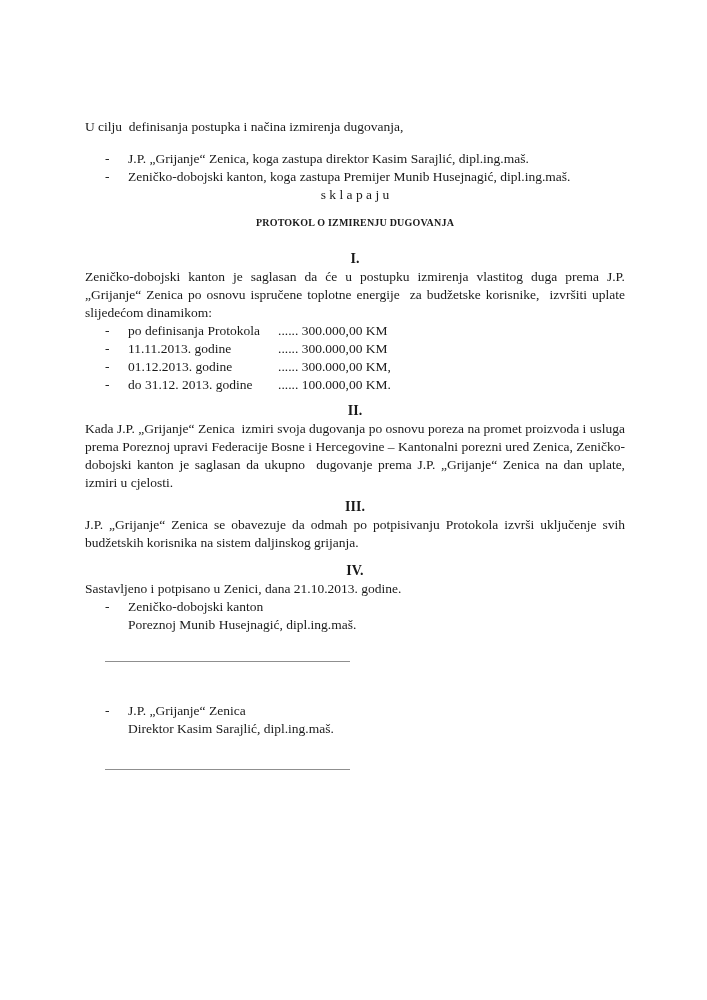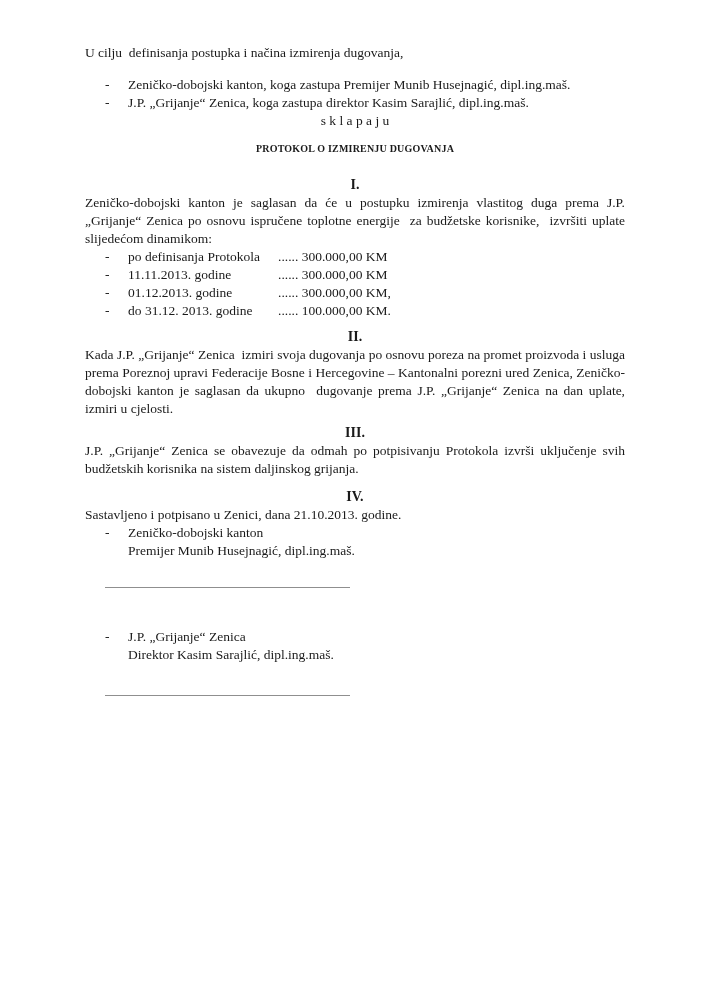--- a/index.html
+++ b/index.html
@@ -13,21 +13,21 @@
     overflow: hidden;
     font-family: "Liberation Serif", "DejaVu Serif", serif;
     font-size: 13.5px;
     line-height: 18px;
     color: #1a1a1a;
   }
   .page {
     box-sizing: border-box;
     width: 643px;
     min-height: 1000px;
-    padding: 44px 82px 40px 85px;
+    padding: 118px 82px 40px 85px;
     background: #ffffff;
   }
   .content { width: 540px; }
 
   .para {
     margin: 0;
     text-align: justify;
     white-space: pre-wrap;
   }
   .intro { margin-bottom: 14px; }
@@ -86,25 +86,25 @@
 <body>
 
 <div class="page">
   <div class="content">
 
     <p class="para intro">U cilju  definisanja postupka i načina izmirenja dugovanja,</p>
 
     <div>
       <div class="dash-row">
         <span class="dash"></span>
-        <span>Zeničko-dobojski kanton, koga zastupa Premijer Munib Husejnagić, dipl.ing.maš.</span>
+        <span>J.P. „Grijanje“ Zenica, koga zastupa direktor Kasim Sarajlić, dipl.ing.maš.</span>
       </div>
       <div class="dash-row">
         <span class="dash"></span>
-        <span>J.P. „Grijanje“ Zenica, koga zastupa direktor Kasim Sarajlić, dipl.ing.maš.</span>
+        <span>Zeničko-dobojski kanton, koga zastupa Premijer Munib Husejnagić, dipl.ing.maš.</span>
       </div>
     </div>
 
     <div class="conclude">s k l a p a j u</div>
 
     <div class="doc-title">PROTOKOL O IZMIRENJU DUGOVANJA</div>
 
     <div class="sec-heading h1">I.</div>
     <p class="para">Zeničko-dobojski kanton je saglasan da će u postupku izmirenja vlastitog duga prema J.P. „Grijanje“ Zenica po osnovu ispručene toplotne energije  za budžetske korisnike,  izvršiti uplate slijedećom dinamikom:</p>
 
@@ -137,21 +137,21 @@
     <div class="sec-heading h3">III.</div>
     <p class="para">J.P. „Grijanje“ Zenica se obavezuje da odmah po potpisivanju Protokola izvrši uključenje svih budžetskih korisnika na sistem daljinskog grijanja.</p>
 
     <div class="sec-heading h4">IV.</div>
     <p class="para">Sastavljeno i potpisano u Zenici, dana 21.10.2013. godine.</p>
 
     <div class="dash-row sig-block first">
       <span class="dash"></span>
       <div class="sig-lines">
         <div>Zeničko-dobojski kanton</div>
-        <div>Premijer Munib Husejnagić, dipl.ing.maš.</div>
+        <div>Poreznoj Munib Husejnagić, dipl.ing.maš.</div>
       </div>
     </div>
     <hr class="sig-line first">
 
     <div class="dash-row sig-block second">
       <span class="dash"></span>
       <div class="sig-lines">
         <div>J.P. „Grijanje“ Zenica</div>
         <div>Direktor Kasim Sarajlić, dipl.ing.maš.</div>
       </div>

